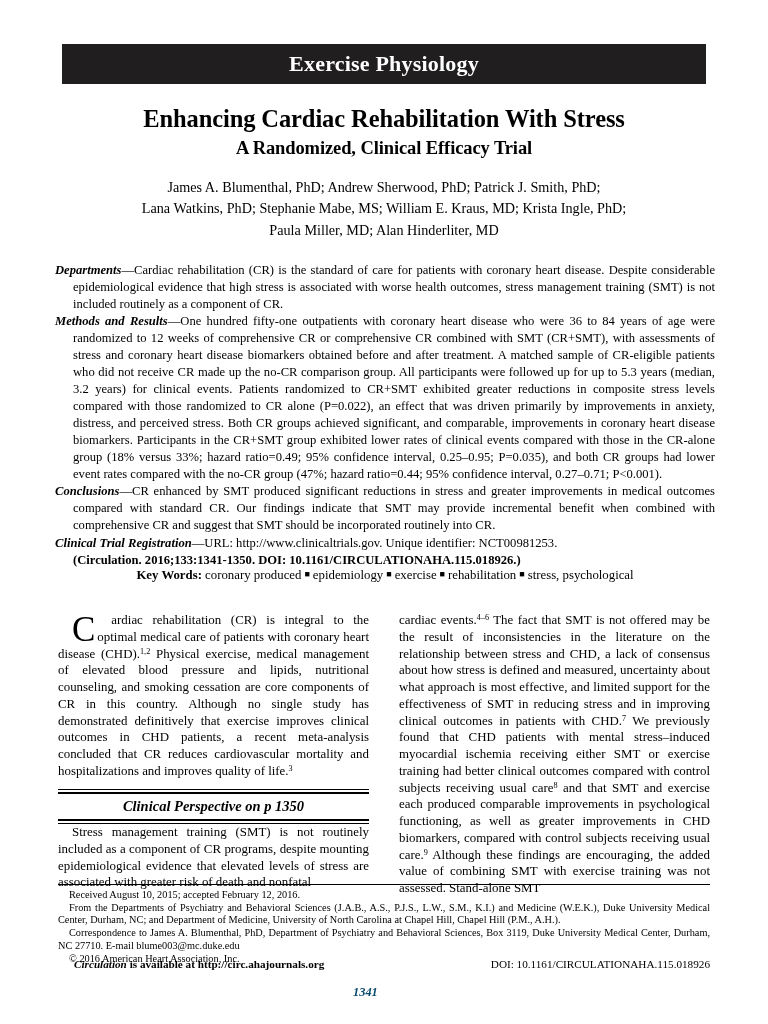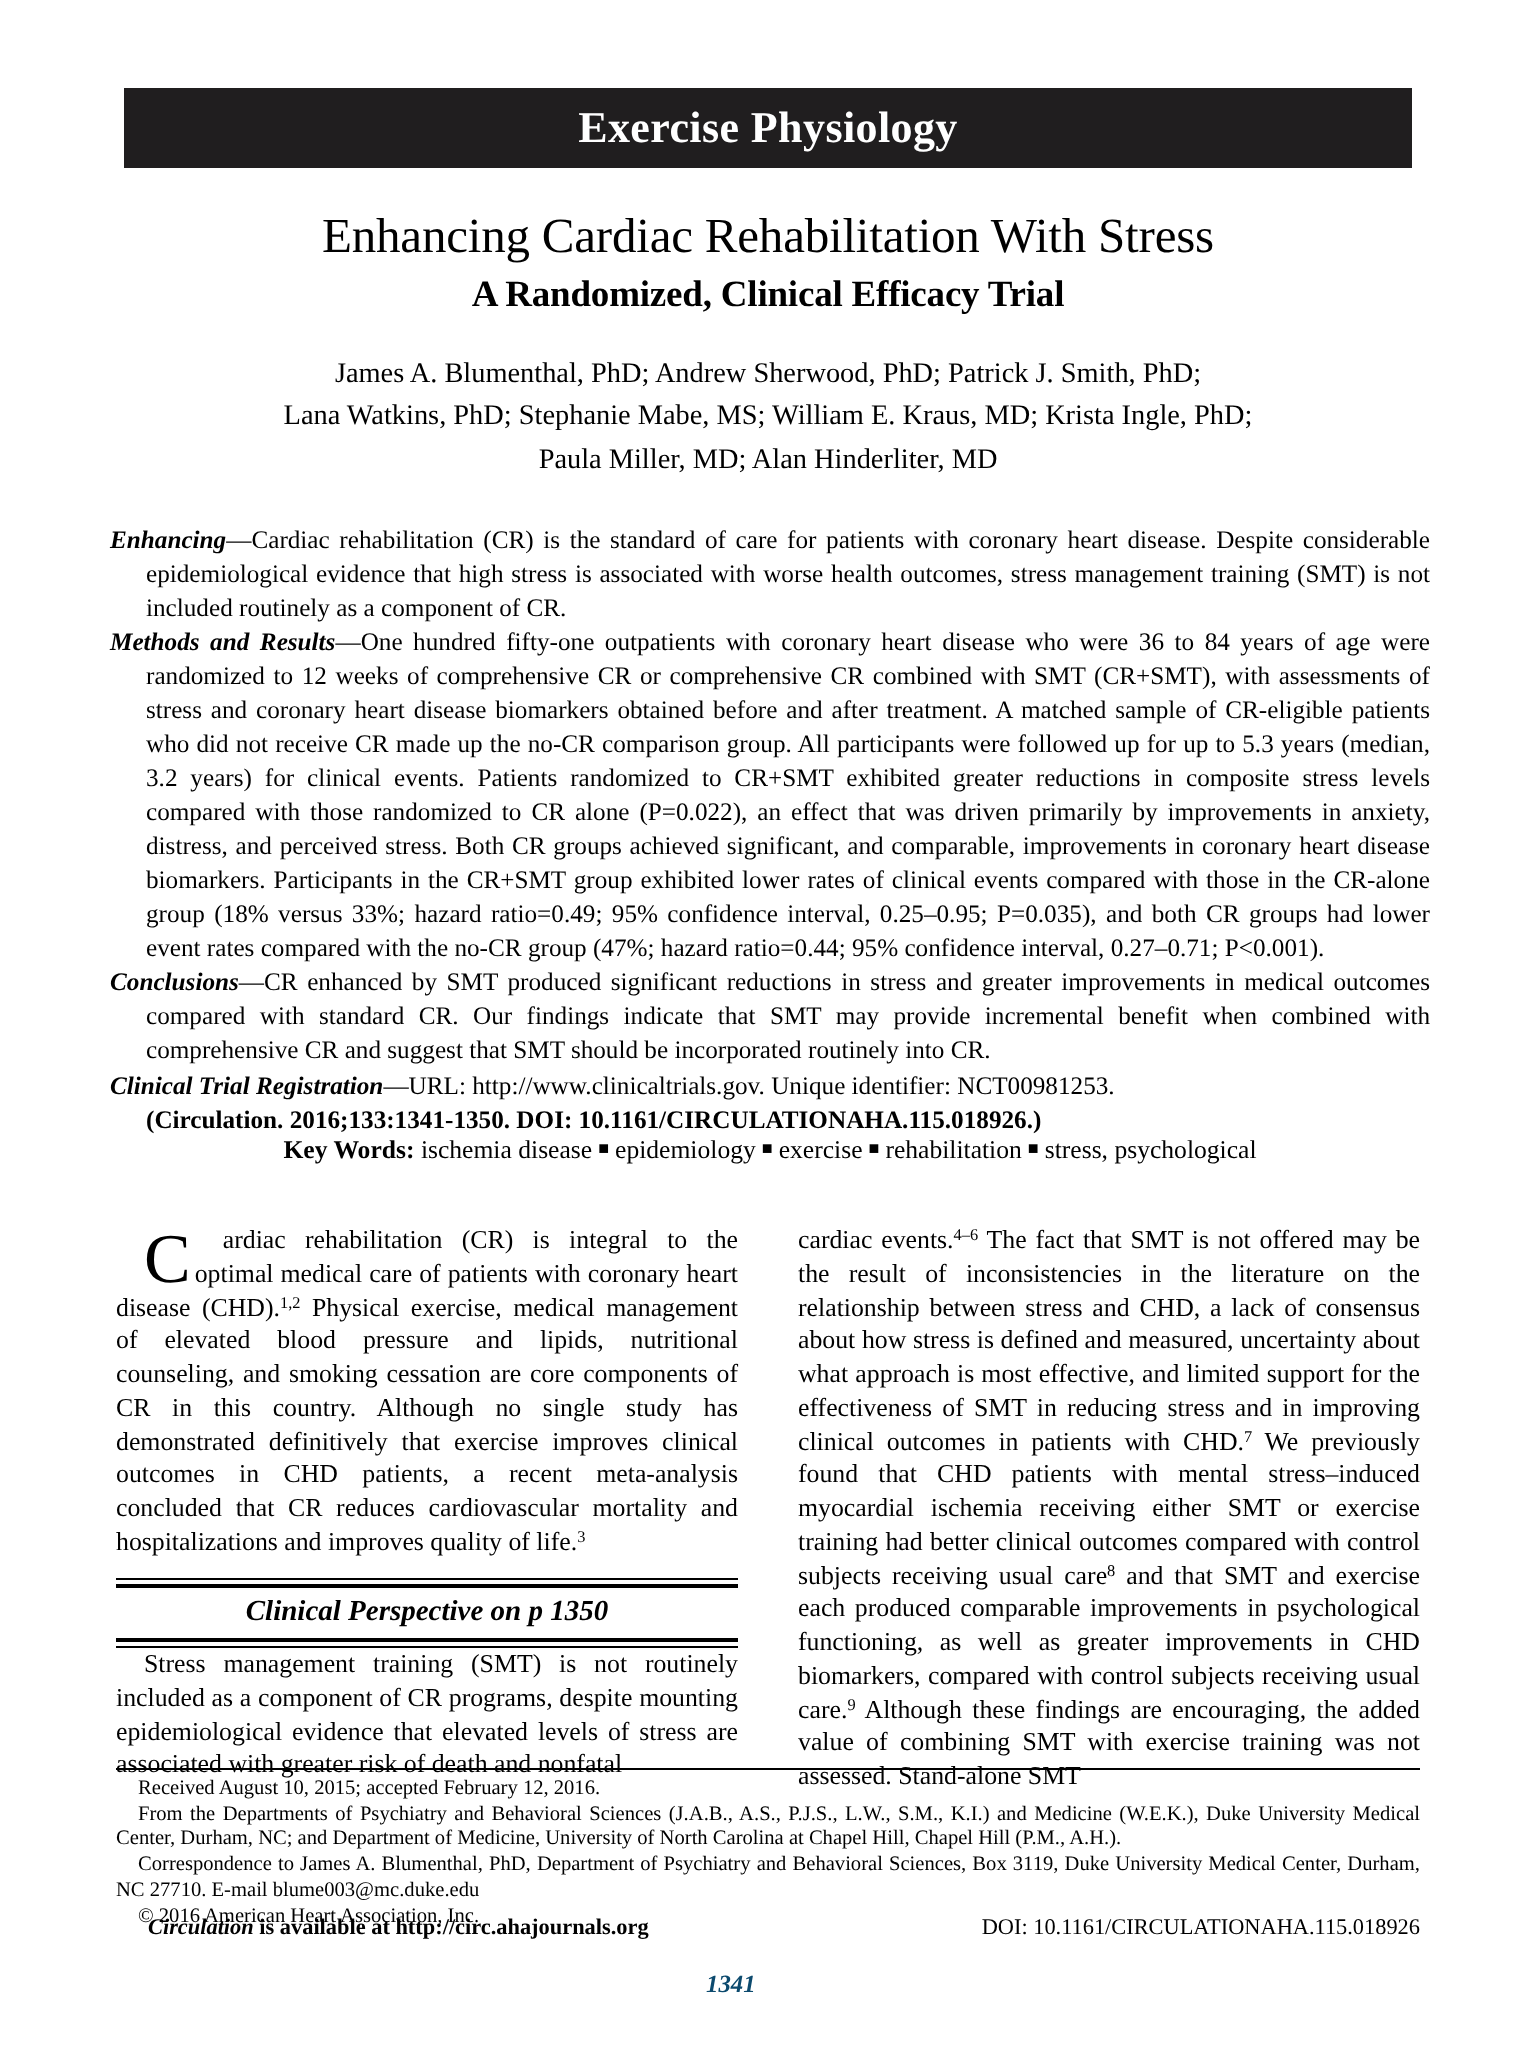--- a/index.html
+++ b/index.html
@@ -43,21 +43,21 @@
   
   .title-block {
     position: absolute;
     left: 80px;
     top: 104px;
     width: 608px;
     text-align: center;
   }
   .article-title {
     font-size: 24.5px;
-    font-weight: normal;
+    font-weight: bold;
     line-height: 1.22;
     letter-spacing: -0.1px;
   }
   .article-subtitle {
     font-size: 18.5px;
     font-weight: bold;
     margin-top: 4px;
     letter-spacing: -0.1px;
   }
   .authors {
@@ -247,30 +247,30 @@
     </div>
     <div class="article-subtitle">A Randomized, Clinical Efficacy Trial</div>
     <div class="authors">
       <span>James A. Blumenthal, PhD; Andrew Sherwood, PhD; Patrick J. Smith, PhD;</span><br>
       <span>Lana Watkins, PhD; Stephanie Mabe, MS; William E. Kraus, MD; Krista Ingle, PhD;</span><br>
       <span>Paula Miller, MD; Alan Hinderliter, MD</span>
     </div>
   </div>
 
   <div class="abstract">
-    <p class="abs-para"><span class="abs-lead">Enhancing</span><span>—Cardiac rehabilitation (CR) is the standard of care for patients with coronary heart disease. Despite considerable epidemiological evidence that high stress is associated with worse health outcomes, stress management training (SMT) is not included routinely as a component of CR.</span></p>
+    <p class="abs-para"><span class="abs-lead">Departments</span><span>—Cardiac rehabilitation (CR) is the standard of care for patients with coronary heart disease. Despite considerable epidemiological evidence that high stress is associated with worse health outcomes, stress management training (SMT) is not included routinely as a component of CR.</span></p>
     <p class="abs-para"><span class="abs-lead">Methods and Results</span><span>—One hundred fifty-one outpatients with coronary heart disease who were 36 to 84 years of age were randomized to 12 weeks of comprehensive CR or comprehensive CR combined with SMT (CR+SMT), with assessments of stress and coronary heart disease biomarkers obtained before and after treatment. A matched sample of CR-eligible patients who did not receive CR made up the no-CR comparison group. All participants were followed up for up to 5.3 years (median, 3.2 years) for clinical events. Patients randomized to CR+SMT exhibited greater reductions in composite stress levels compared with those randomized to CR alone (P=0.022), an effect that was driven primarily by improvements in anxiety, distress, and perceived stress. Both CR groups achieved significant, and comparable, improvements in coronary heart disease biomarkers. Participants in the CR+SMT group exhibited lower rates of clinical events compared with those in the CR-alone group (18% versus 33%; hazard ratio=0.49; 95% confidence interval, 0.25–0.95; P=0.035), and both CR groups had lower event rates compared with the no-CR group (47%; hazard ratio=0.44; 95% confidence interval, 0.27–0.71; P&lt;0.001).</span></p>
     <p class="abs-para"><span class="abs-lead">Conclusions</span><span>—CR enhanced by SMT produced significant reductions in stress and greater improvements in medical outcomes compared with standard CR. Our findings indicate that SMT may provide incremental benefit when combined with comprehensive CR and suggest that SMT should be incorporated routinely into CR.</span></p>
     <p class="abs-para"><span class="abs-lead">Clinical Trial Registration</span><span>—URL: http://www.clinicaltrials.gov. Unique identifier: NCT00981253.</span></p>
     <p class="abs-para center-line">(<span class="ital">Circulation</span><span>. 2016;133:1341-1350. DOI: 10.1161/CIRCULATIONAHA.115.018926.)</span></p>
   </div>
 
   <div class="keywords">
     <span class="kw-label">Key Words:</span>
-    <span>ischemia disease</span><span class="kw-sep">■</span><span>epidemiology</span><span class="kw-sep">■</span><span>exercise</span><span class="kw-sep">■</span><span>rehabilitation</span><span class="kw-sep">■</span><span>stress, psychological</span>
+    <span>coronary produced</span><span class="kw-sep">■</span><span>epidemiology</span><span class="kw-sep">■</span><span>exercise</span><span class="kw-sep">■</span><span>rehabilitation</span><span class="kw-sep">■</span><span>stress, psychological</span>
   </div>
 
   <div class="columns">
 
     <div class="col col-left">
       <p class="dropcap-para"><span class="dropcap">C</span><span>ardiac rehabilitation (CR) is integral to the optimal medical care of patients with coronary heart disease (CHD).</span><sup class="ref">1,2</sup><span> Physical exercise, medical management of elevated blood pressure and lipids, nutritional counseling, and smoking cessation are core components of CR in this country. Although no single study has demonstrated definitively that exercise improves clinical outcomes in CHD patients, a recent meta-analysis concluded that CR reduces cardiovascular mortality and hospitalizations and improves quality of life.</span><sup class="ref">3</sup></p>
 
       <div class="cp-box">
         <div class="cp-inner">
           <div class="cp-text">Clinical Perspective on p 1350</div>

